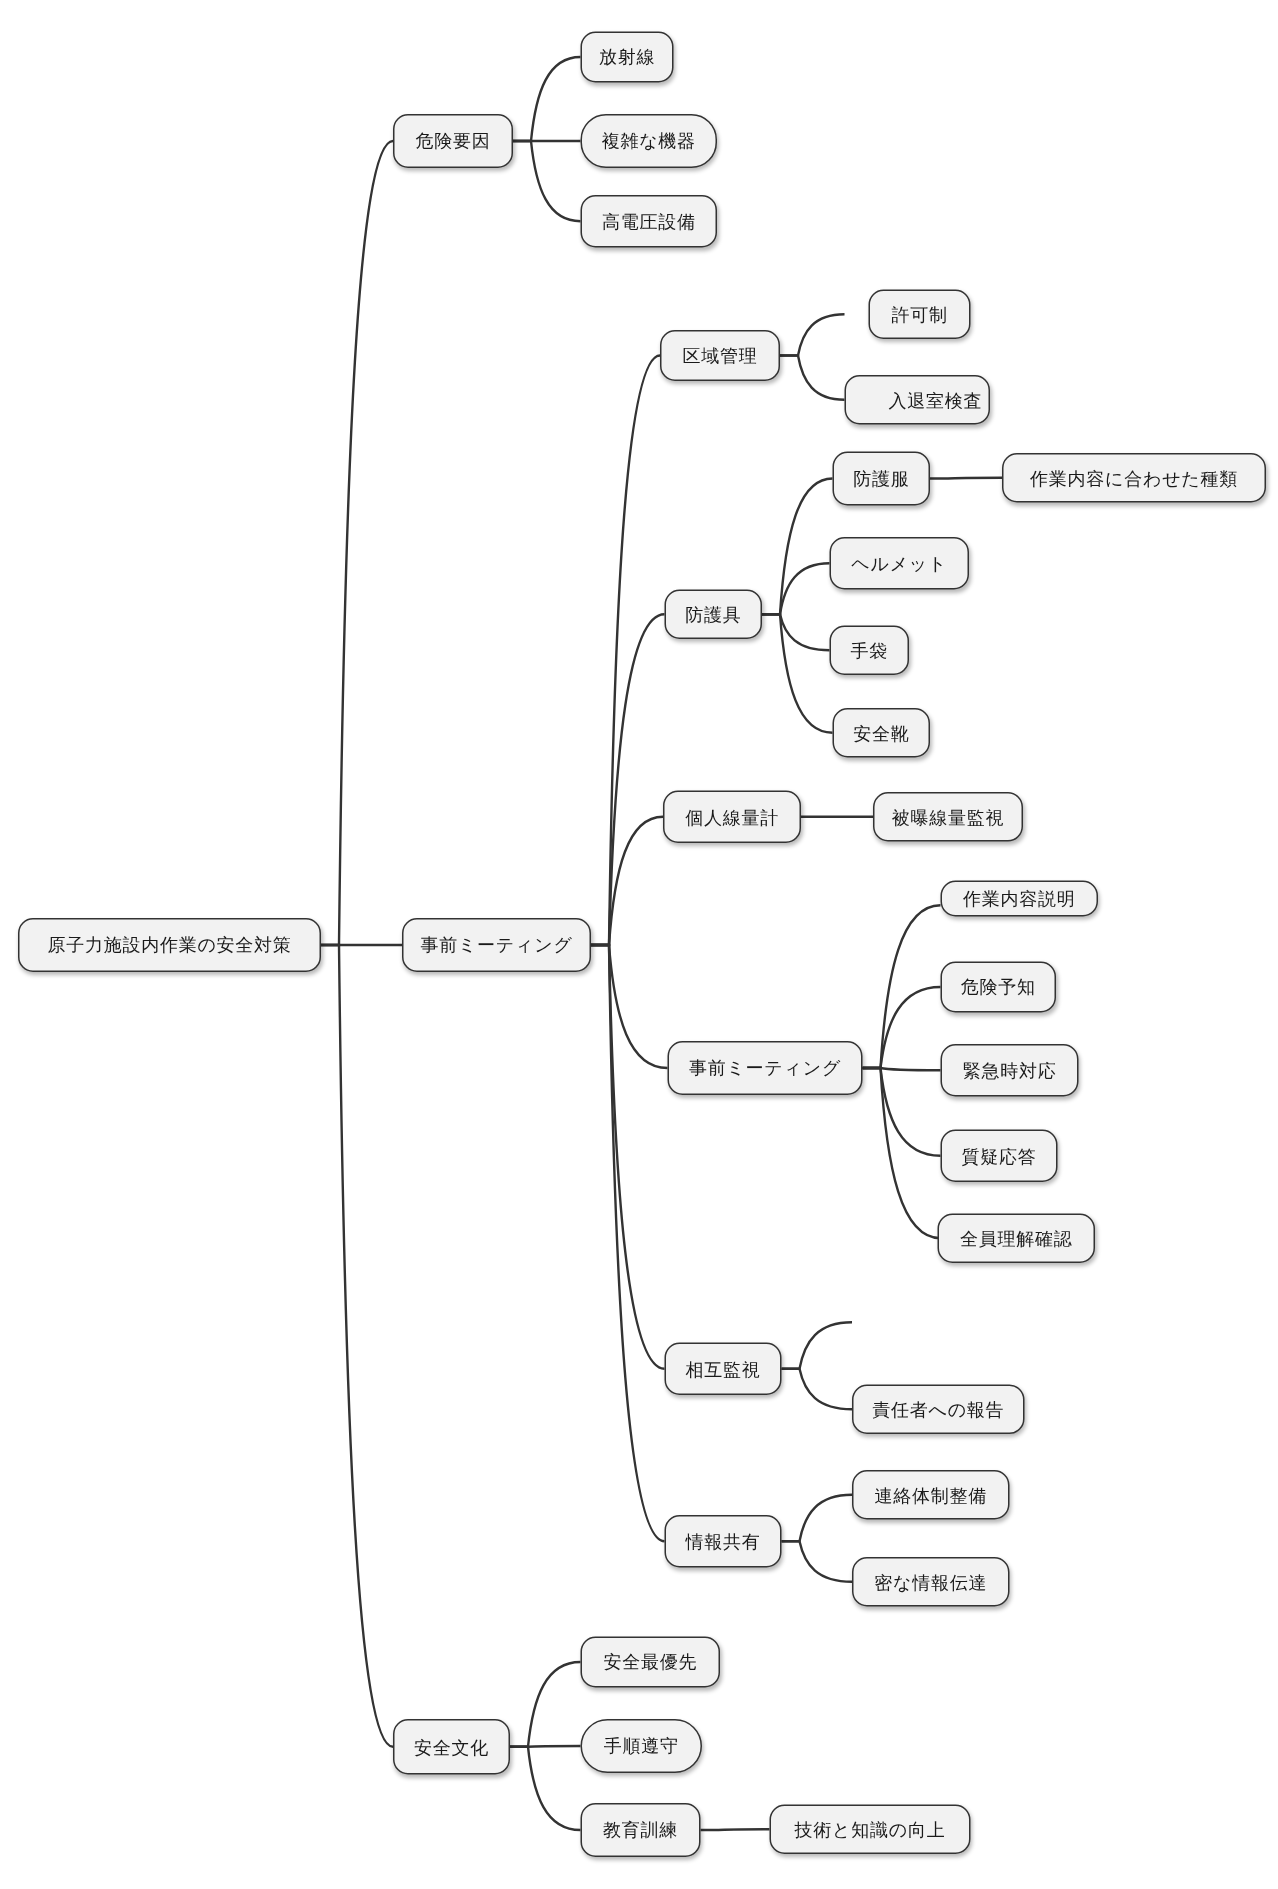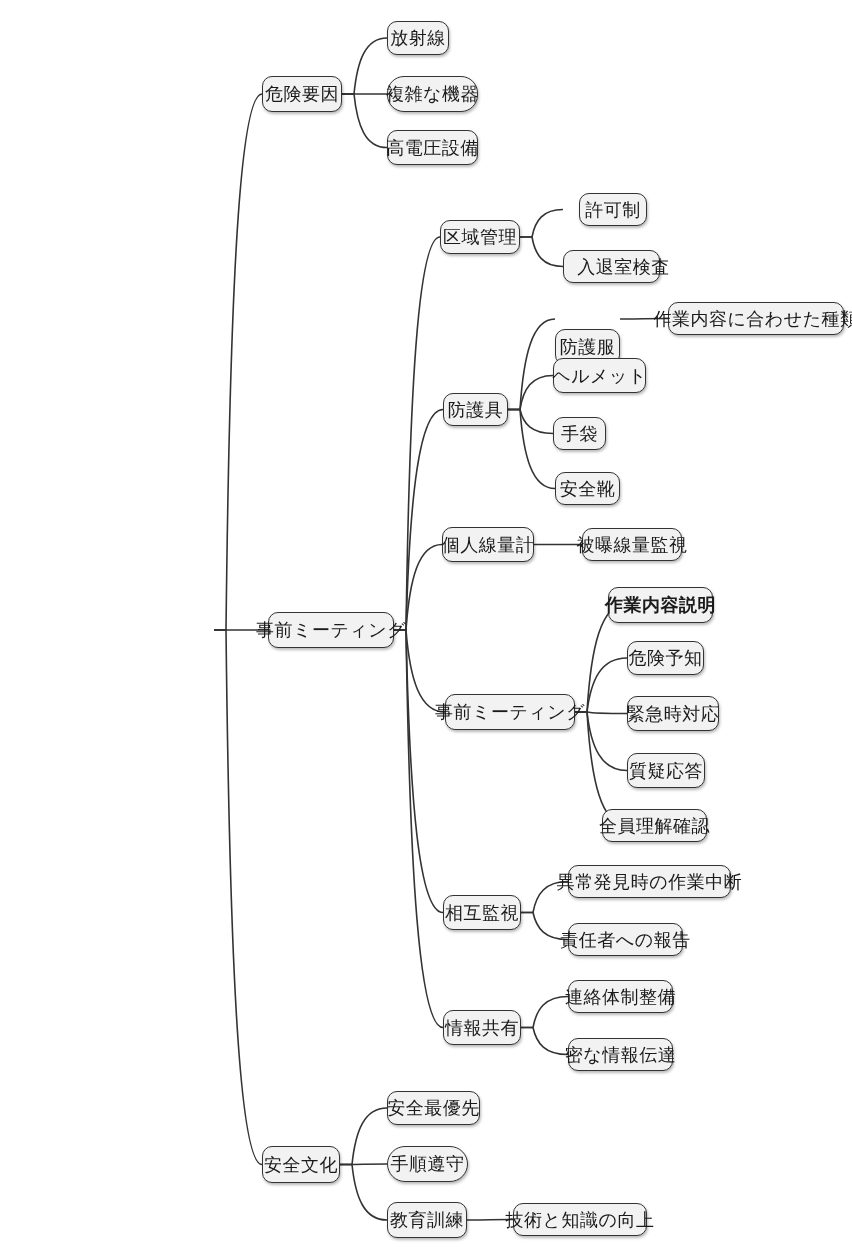--- a/index.html
+++ b/index.html
@@ -33,21 +33,21 @@
     display: flex;
     align-items: center;
     justify-content: center;
     background: var(--node-fill, #f2f2f2);
     border: 1.7px solid var(--node-border, #333333);
     border-radius: 10px;
     box-shadow: 1px 2px 3px rgba(0,0,0,0.28);
     z-index: 2;
   }
   .node-label {
-    font-size: 18px;
+    font-size: 12px;
     line-height: 1;
     color: var(--text, #1a1a1a);
     white-space: nowrap;
     letter-spacing: 0.5px;
   }
 </style>
 </head>
 <body>
 
 <div id="stage" style="--bg: #ffffff; --node-fill: #f2f2f2; --node-border: #333333; --edge: #333333; --text: #1a1a1a;">
@@ -79,20 +79,23 @@
       <path d="M 521 912.5 L 533 912.5 C 536.5 928.7 545.25 939.5 568 939.5"></path>
       <path d="M 394 630 L 406 630 C 409.7 868.5 418.95 1027.5 443 1027.5"></path>
       <path d="M 521 1027.5 L 533 1027.5 C 536.5 1008.9 545.25 996.5 568 996.5"></path>
       <path d="M 521 1027.5 L 533 1027.5 C 536.5 1043.7 545.25 1054.5 568 1054.5"></path>
       <path d="M 214 630 L 226 630 C 229.6 950.7 238.6 1164.5 262 1164.5"></path>
       <path d="M 340 1164.5 L 352 1164.5 C 355.5 1130.6 364.25 1108 387 1108"></path>
       <path d="M 340 1164.5 L 352 1164.5 C 355.5 1164.2 364.25 1164 387 1164"></path>
       <path d="M 340 1164.5 L 352 1164.5 C 355.5 1197.8 364.25 1220 387 1220"></path>
       <path d="M 467 1220 L 479 1220 C 482.4 1219.7 490.9 1219.5 513 1219.5"></path>
     </svg>
+<div class="node" style="left: 12px; top: 612px; width: 202px; height: 36px;">
+      <span class="node-label">原子力施設内作業の安全対策</span>
+    </div>
     <div class="node" style="left: 262px; top: 76px; width: 80px; height: 36px;">
       <span class="node-label">危険要因</span>
     </div>
     <div class="node" style="left: 387px; top: 21px; width: 62px; height: 34px;">
       <span class="node-label">放射線</span>
     </div>
     <div class="node" style="left: 387px; top: 76px; width: 91px; height: 36px; border-radius: 17px;">
       <span class="node-label">複雑な機器</span>
     </div>
     <div class="node" style="left: 387px; top: 130px; width: 91px; height: 35px;">
@@ -106,21 +109,21 @@
     </div>
     <div class="node" style="left: 579px; top: 193px; width: 68px; height: 33px;">
       <span class="node-label">許可制</span>
     </div>
     <div class="node" style="left: 563px; top: 250px; width: 97px; height: 33px; padding-left: 24px;">
       <span class="node-label">入退室検査</span>
     </div>
     <div class="node" style="left: 443px; top: 393px; width: 65px; height: 33px;">
       <span class="node-label">防護具</span>
     </div>
-    <div class="node" style="left: 555px; top: 301px; width: 65px; height: 36px; margin-top: 28px;">
+    <div class="node" style="left: 555px; top: 301px; width: 65px; height: 36px;">
       <span class="node-label">防護服</span>
     </div>
     <div class="node" style="left: 668px; top: 302px; width: 176px; height: 33px;">
       <span class="node-label">作業内容に合わせた種類</span>
     </div>
     <div class="node" style="left: 553px; top: 358px; width: 93px; height: 35px;">
       <span class="node-label">ヘルメット</span>
     </div>
     <div class="node" style="left: 553px; top: 417px; width: 53px; height: 33px;">
       <span class="node-label">手袋</span>
@@ -130,40 +133,37 @@
     </div>
     <div class="node" style="left: 442px; top: 527px; width: 92px; height: 35px;">
       <span class="node-label">個人線量計</span>
     </div>
     <div class="node" style="left: 582px; top: 528px; width: 100px; height: 33px;">
       <span class="node-label">被曝線量監視</span>
     </div>
     <div class="node" style="left: 445px; top: 694px; width: 130px; height: 36px;">
       <span class="node-label">事前ミーティング</span>
     </div>
-    <div class="node" style="left: 608px; top: 587px; width: 105px; height: 36px; font-weight: bold;">
+    <div class="node" style="left: 627px; top: 587px; width: 105px; height: 24px;">
       <span class="node-label">作業内容説明</span>
     </div>
     <div class="node" style="left: 627px; top: 641px; width: 77px; height: 34px;">
       <span class="node-label">危険予知</span>
     </div>
     <div class="node" style="left: 627px; top: 696px; width: 92px; height: 35px;">
       <span class="node-label">緊急時対応</span>
     </div>
     <div class="node" style="left: 627px; top: 753px; width: 78px; height: 35px;">
       <span class="node-label">質疑応答</span>
     </div>
-    <div class="node" style="left: 602px; top: 809px; width: 105px; height: 33px;">
+    <div class="node" style="left: 625px; top: 809px; width: 105px; height: 33px;">
       <span class="node-label">全員理解確認</span>
     </div>
     <div class="node" style="left: 443px; top: 895px; width: 78px; height: 35px;">
       <span class="node-label">相互監視</span>
-    </div>
-    <div class="node" style="left: 568px; top: 865px; width: 163px; height: 33px;">
-      <span class="node-label">異常発見時の作業中断</span>
     </div>
     <div class="node" style="left: 568px; top: 923px; width: 115px; height: 33px;">
       <span class="node-label">責任者への報告</span>
     </div>
     <div class="node" style="left: 443px; top: 1010px; width: 78px; height: 35px;">
       <span class="node-label">情報共有</span>
     </div>
     <div class="node" style="left: 568px; top: 980px; width: 105px; height: 33px;">
       <span class="node-label">連絡体制整備</span>
     </div>

